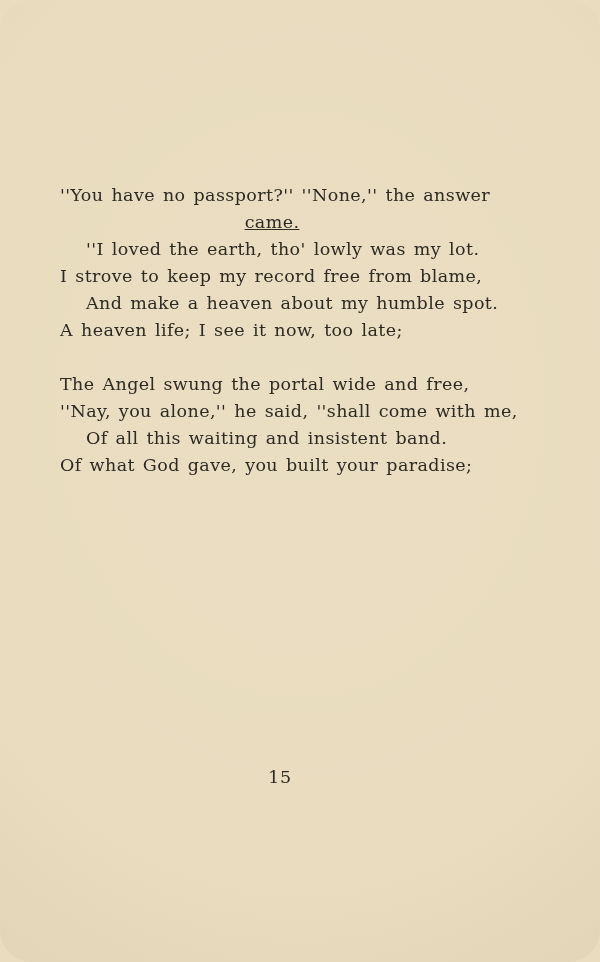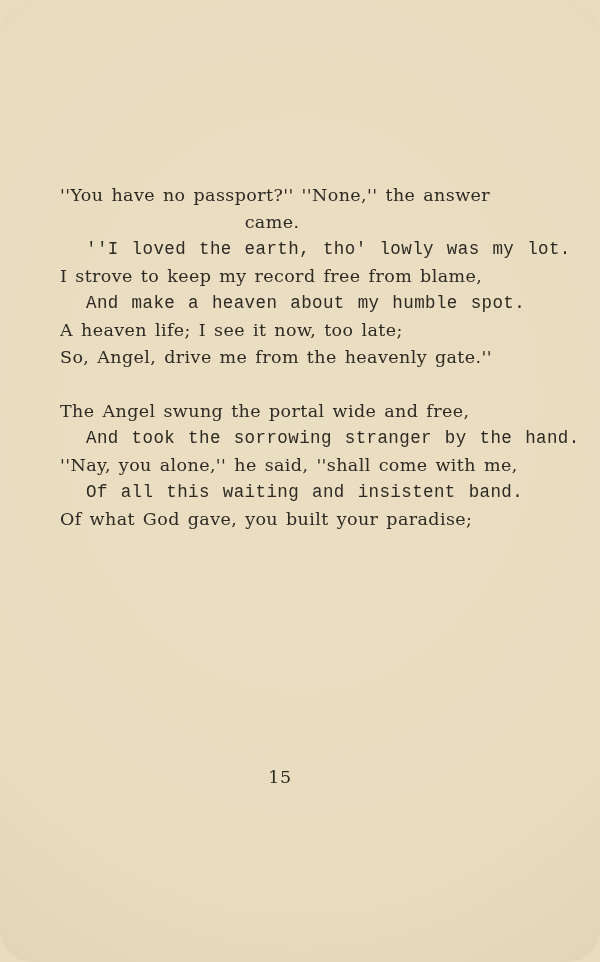--- a/index.html
+++ b/index.html
@@ -34,26 +34,26 @@
     word-spacing: 2px;
   }
   .stanza {
     margin-bottom: 27px;
   }
   .line {
     white-space: nowrap;
   }
   .line.indent {
     padding-left: 26px;
-    font-family: Liberation Mono, monospace;
   }
   .line.center {
     text-align: center;
     white-space: normal;
     padding-right: 60px;
+    text-decoration: underline;
   }
   .page-number {
     position: absolute;
     top: 767px;
     left: 0;
     width: 560px;
     text-align: center;
     font-size: 17.5px;
     letter-spacing: 0.5px;
   }
@@ -63,24 +63,22 @@
 
 <div class="page" style="color: rgb(45, 42, 35); border-radius: 32px;">
   <div class="poem">
       <div class="stanza">
         <div class="line normal">''You have no passport?''  ''None,'' the answer</div>
         <div class="line center">came.</div>
         <div class="line indent">''I loved the earth, tho' lowly was my lot.</div>
         <div class="line normal">I strove to keep my record free from blame,</div>
         <div class="line indent">And make a heaven about my humble spot.</div>
         <div class="line normal">A heaven life; I see it now, too late;</div>
-        <div class="line normal">So, Angel, drive me from the heavenly gate.''</div>
       </div>
       <div class="stanza">
         <div class="line normal">The Angel swung the portal wide and free,</div>
-        <div class="line indent">And took the sorrowing stranger by the hand.</div>
         <div class="line normal">''Nay, you alone,'' he said, ''shall come with me,</div>
         <div class="line indent">Of all this waiting and insistent band.</div>
         <div class="line normal">Of what God gave, you built your paradise;</div>
       </div>
     </div>
   <div class="page-number">15</div>
 </div>
 
 </body></html>

